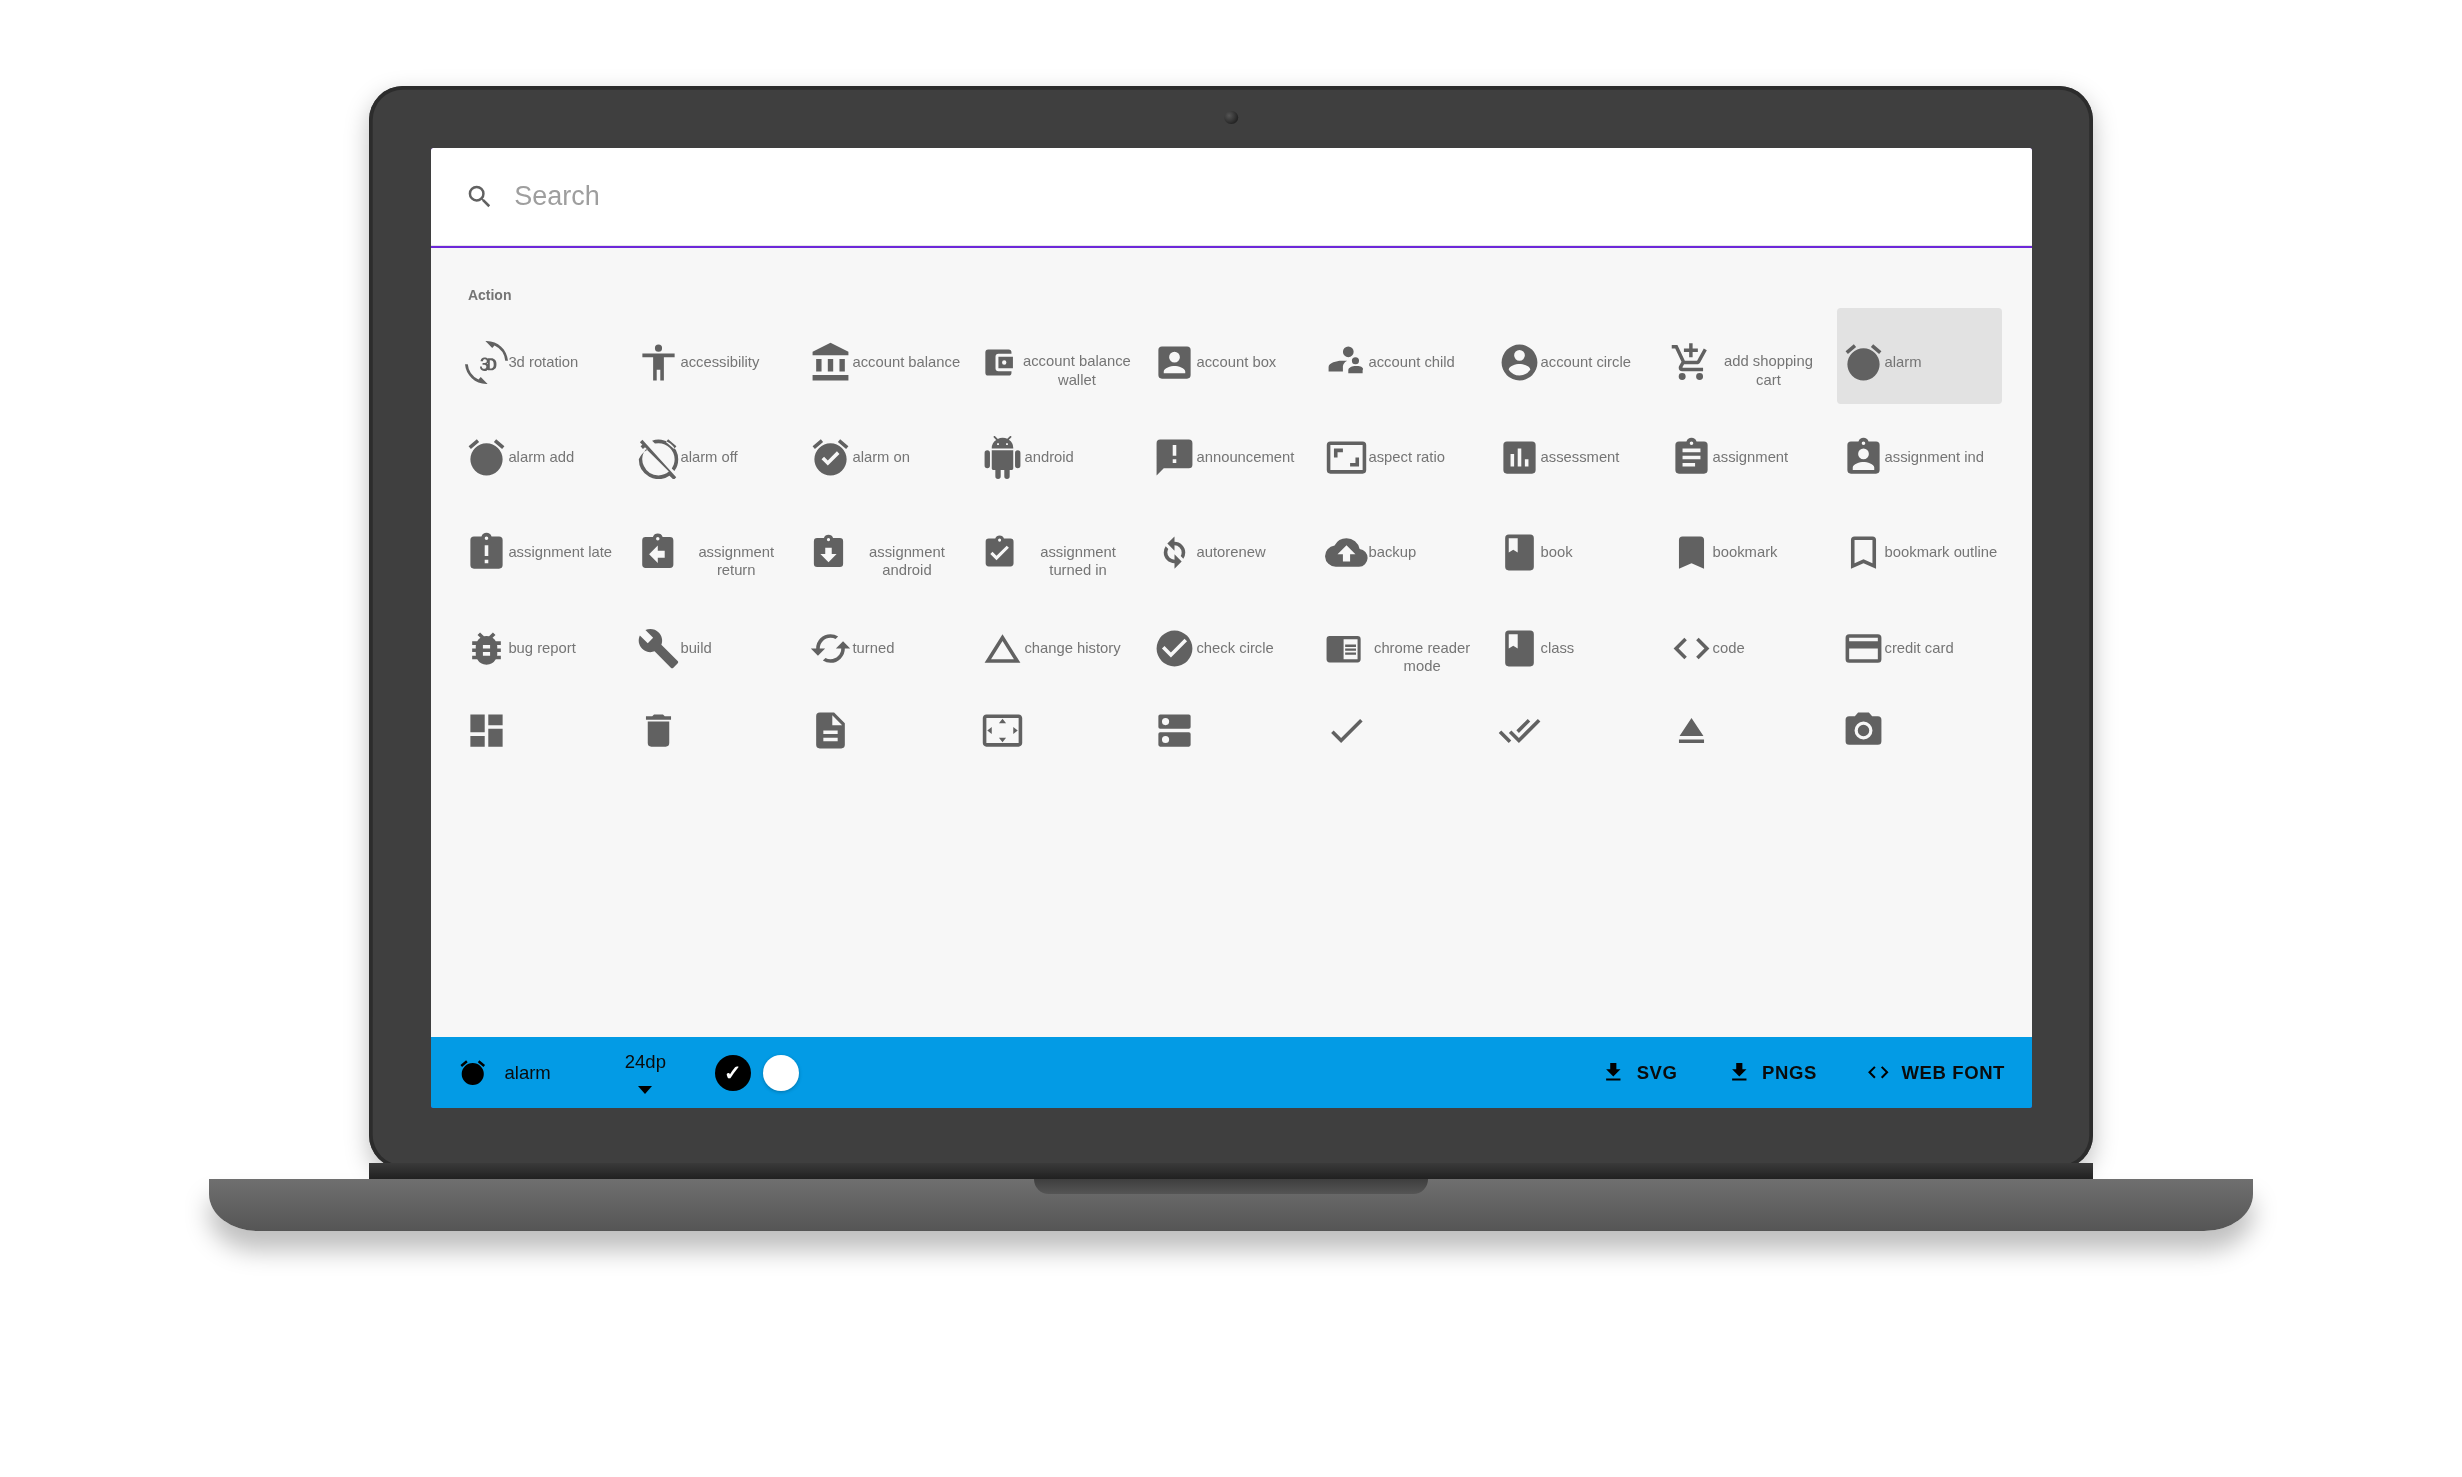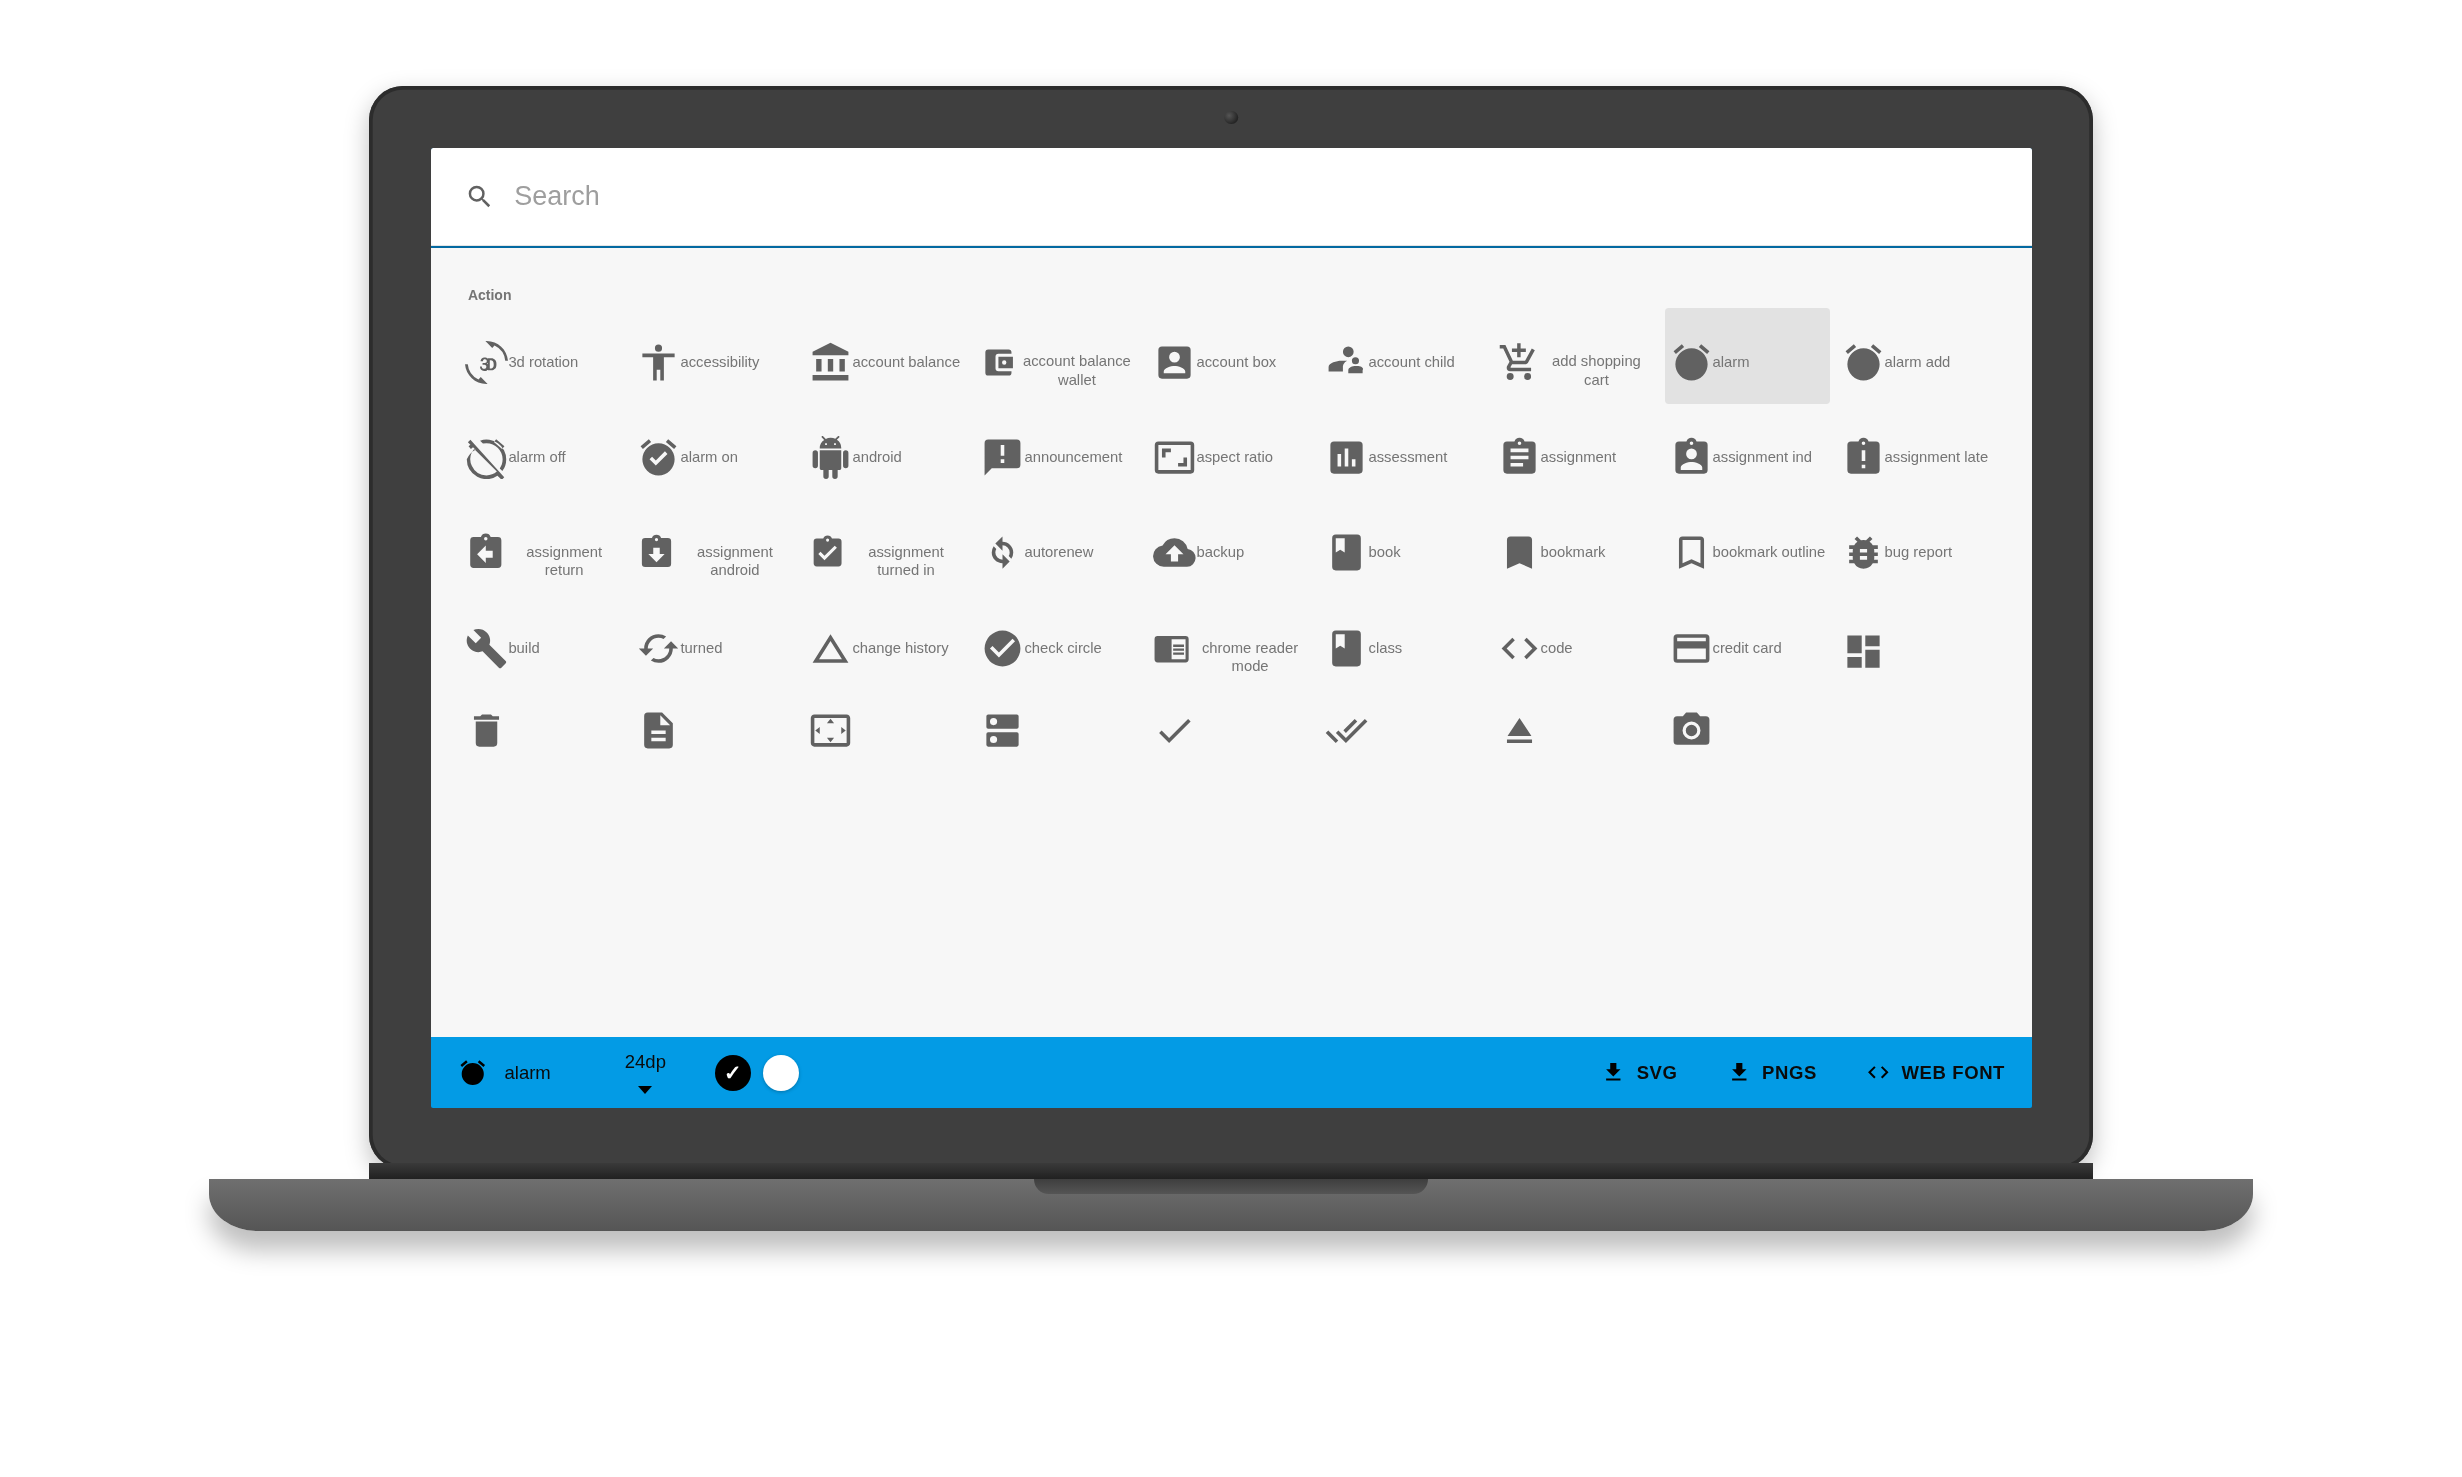--- a/index.html
+++ b/index.html
@@ -23,21 +23,21 @@
   .camera {
     position: absolute;
     left: 50%; top: 24.6px; transform: translateX(-50%);
     width: 13.5px; height: 13.5px; border-radius: 50%;
     background: radial-gradient(circle at 35% 35%, #555, #111);
   }
   .screen {
     position: absolute;
     left: 62px; top: 62px;
     width: 1601px; height: 960px;
-    background: #0369a1;
+    background: #6d28d9;
     border-radius: 2.5px;
     overflow: hidden;
   }
   .hinge {
     position: absolute;
     left: 0; top: 1077px;
     width: 1724px; height: 16px;
     background: linear-gradient(#3a3a3a, #222);
   }
   .base {
@@ -338,20 +338,26 @@
                 <svg class="ic" viewBox="0 0 70 70" width="43" height="43">
                   <use href="#i-account-box"></use>
                 </svg>
                 <div class="lbl">account box</div>
               </div>
               <div class="tile">
                 <svg class="ic" viewBox="0 0 70 70" width="43" height="43">
                   <use href="#i-account-child"></use>
                 </svg>
                 <div class="lbl">account child</div>
+              </div>
+              <div class="tile">
+                <svg class="ic" viewBox="0 0 70 70" width="43" height="43">
+                  <use href="#i-account-circle"></use>
+                </svg>
+                <div class="lbl">account circle</div>
               </div>
               <div class="tile">
                 <svg class="ic" viewBox="0 0 70 70" width="43" height="43">
                   <use href="#i-add-shopping-cart"></use>
                 </svg>
                 <div class="lbl">add shopping cart</div>
               </div>
               <div class="tile selected">
                 <svg class="ic" viewBox="0 0 70 70" width="43" height="43">
                   <use href="#i-alarm"></use>

